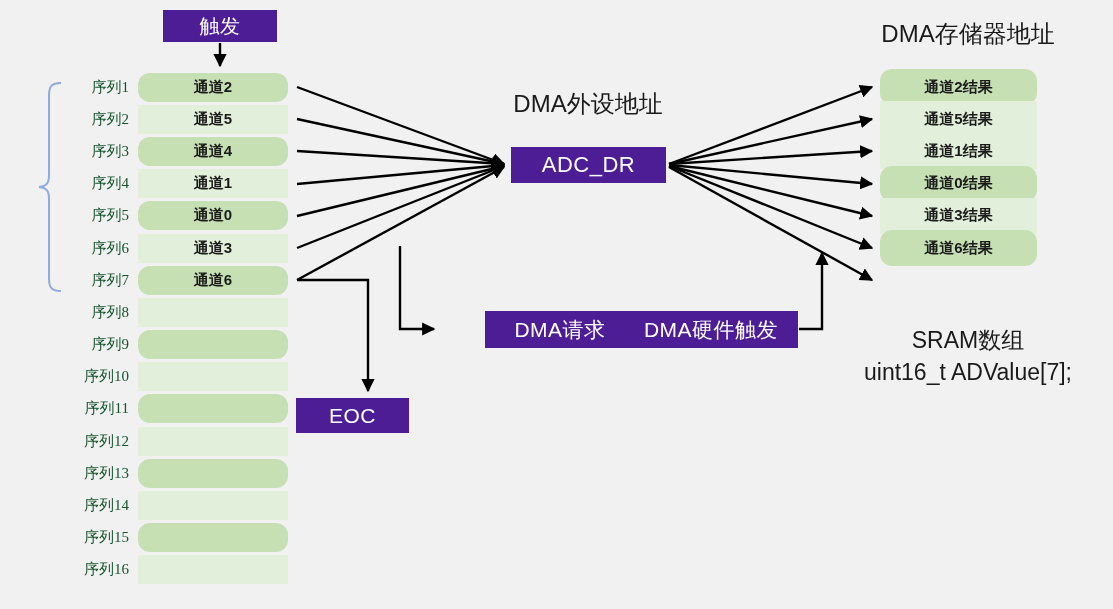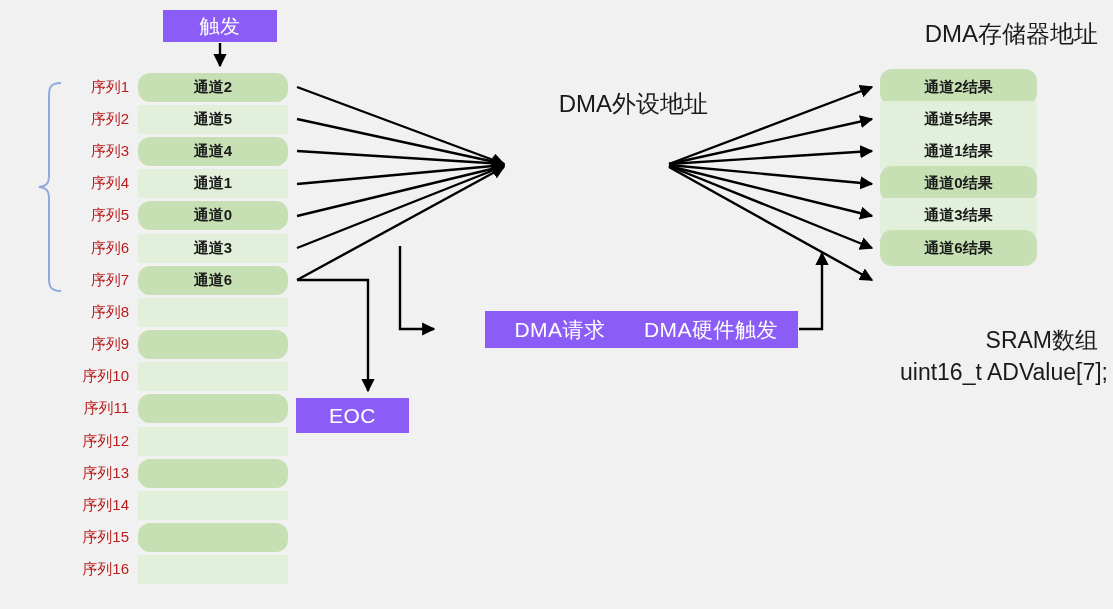--- a/index.html
+++ b/index.html
@@ -12,55 +12,56 @@
     width:1113px;height:609px;
     background:#f1f1f1;
     overflow:hidden;
   }
   .arrows{
     position:absolute;left:0;top:0;width:1113px;height:609px;
     pointer-events:none;
   }
   .green-box{
     position:absolute;
-    background:#8b5cf6;
+    background:#4c1d95;
     color:#ffffff;
     display:flex;align-items:center;justify-content:center;
     font-size:21px;
     letter-spacing:0.5px;
   }
   .trigger-box{left:163px;top:10px;width:114px;height:32px;font-size:20px;}
   .adcdr-box{left:511px;top:147px;width:155px;height:36px;font-size:22px;}
   .dmareq-box{left:441px;top:311px;width:150px;height:37px;margin-left:44px;}
   .dmahw-box{left:624px;top:311px;width:174px;height:37px;}
   .eoc-box{left:296px;top:398px;width:113px;height:35px;}
   .big-label{
     position:absolute;
     color:#1a1a1a;
     font-size:24px;
-    text-align:right;
+    text-align:center;
   }
   .label-periph{left:468px;top:88px;width:240px;}
   .label-mem{left:838px;top:18px;width:260px;}
   .label-sram1{left:838px;top:325px;width:260px;font-size:23px;}
   .label-sram2{left:828px;top:359px;width:280px;font-size:23px;}
   .seq-table{
     position:absolute;left:40px;top:71px;width:256px;
   }
   .seq-row{
     display:flex;align-items:center;height:32.2px;
   }
   .seq-label{
     width:98px;
     text-align:right;
     padding-right:9px;
     box-sizing:border-box;
     font-size:15px;
-    color:#b91c1c;
+    color:#14532d;
     flex:none;
+    font-family:Liberation Serif, serif;
   }
   .seq-box{
     width:150px;height:29px;flex:none;
     display:flex;align-items:center;justify-content:center;
     font-size:15px;font-weight:700;color:#1a1a1a;
   }
   .results{
     position:absolute;left:880px;top:71px;width:157px;
   }
   .result-row{
@@ -123,20 +124,21 @@
     <g stroke="#000" stroke-width="2.4" fill="none">
       <path d="M 593 329 L 617 329" marker-end="url(#ah)"></path>
     </g>
 
     <g stroke="#000" stroke-width="2.4" fill="none">
       <path d="M 799 329 L 822 329 L 822 253" marker-end="url(#ah)"></path>
     </g>
   </svg>
 
   <div class="green-box trigger-box">触发</div>
+  <div class="green-box adcdr-box">ADC_DR</div>
   <div class="green-box dmareq-box">DMA请求</div>
   <div class="green-box dmahw-box">DMA硬件触发</div>
   <div class="green-box eoc-box">EOC</div>
 
   <div class="big-label label-periph">DMA外设地址</div>
   <div class="big-label label-mem">DMA存储器地址</div>
   <div class="big-label label-sram1">SRAM数组</div>
   <div class="big-label label-sram2">uint16_t ADValue[7];</div>
 
   <div class="seq-table">

